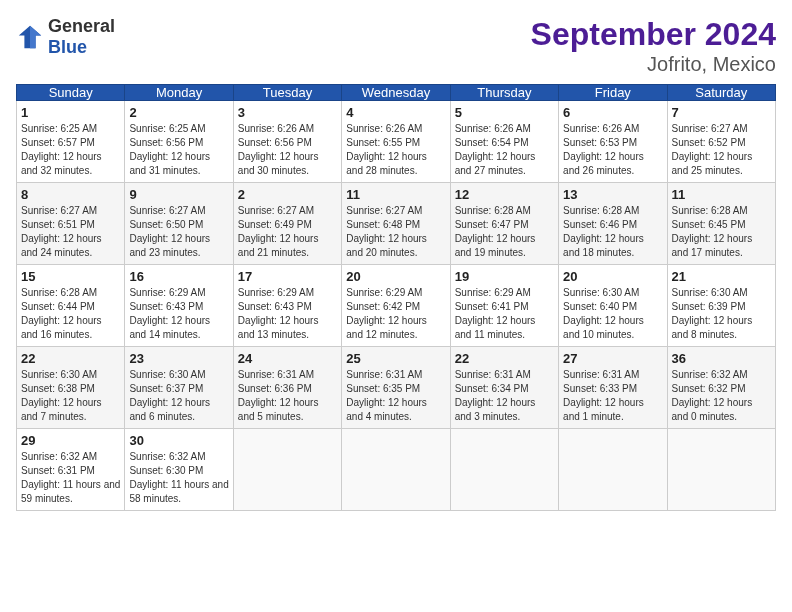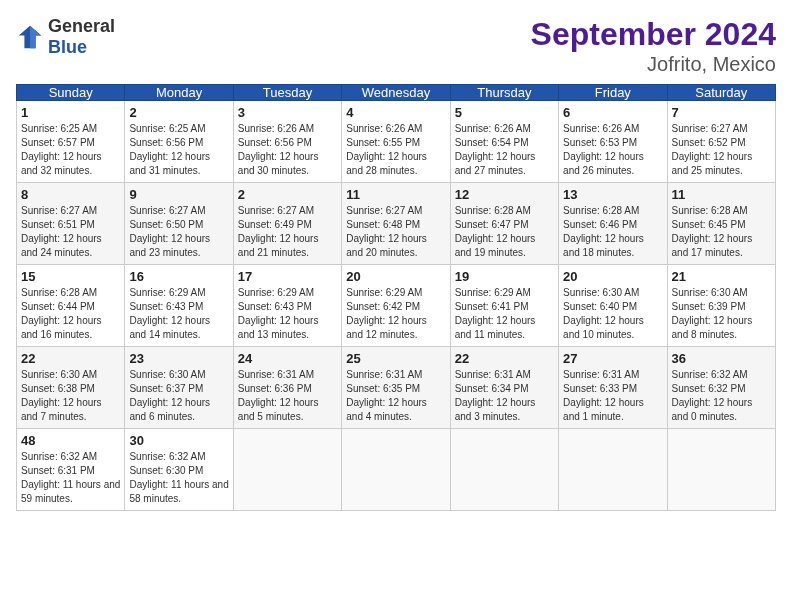--- a/index.html
+++ b/index.html
@@ -236,21 +236,21 @@
           <span class="day-number">27</span>
           <div class="day-info">Sunrise: 6:31 AM<br>Sunset: 6:33 PM<br>Daylight: 12 hours and 1 minute.</div>
         </td>
         <td>
           <span class="day-number">36</span>
           <div class="day-info">Sunrise: 6:32 AM<br>Sunset: 6:32 PM<br>Daylight: 12 hours and 0 minutes.</div>
         </td>
       </tr>
       <tr>
         <td>
-          <span class="day-number">48</span>
+          <span class="day-number">29</span>
           <div class="day-info">Sunrise: 6:32 AM<br>Sunset: 6:31 PM<br>Daylight: 11 hours and 59 minutes.</div>
         </td>
         <td>
           <span class="day-number">30</span>
           <div class="day-info">Sunrise: 6:32 AM<br>Sunset: 6:30 PM<br>Daylight: 11 hours and 58 minutes.</div>
         </td>
         <td class="empty-cell"></td>
         <td class="empty-cell"></td>
         <td class="empty-cell"></td>
         <td class="empty-cell"></td>

